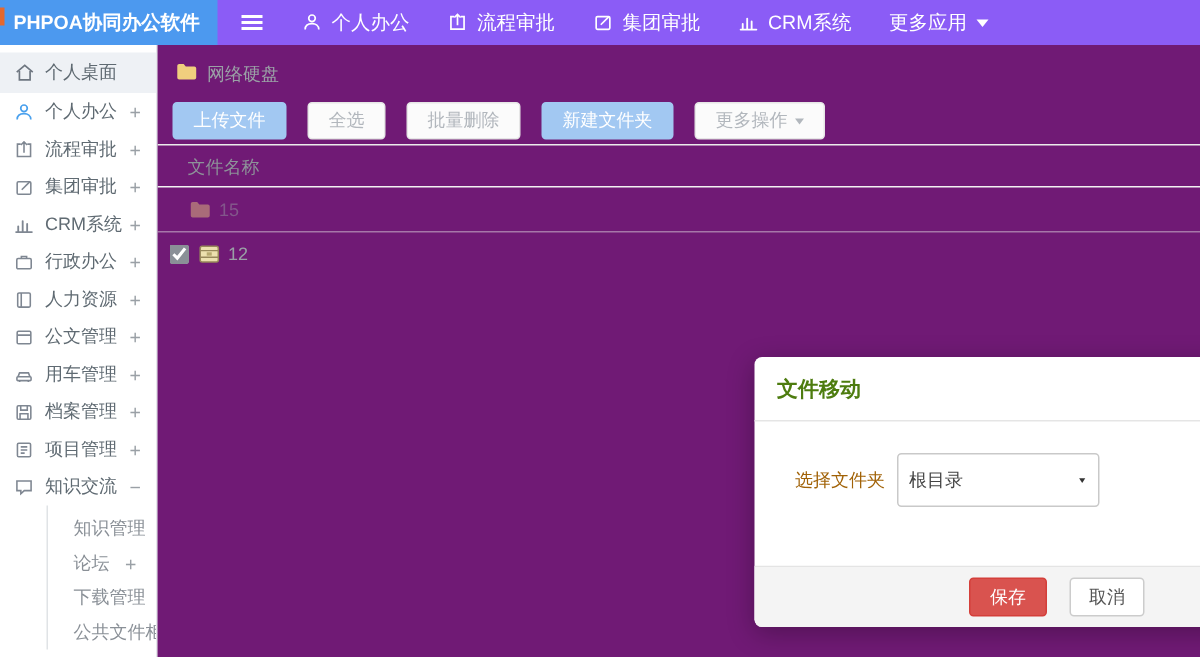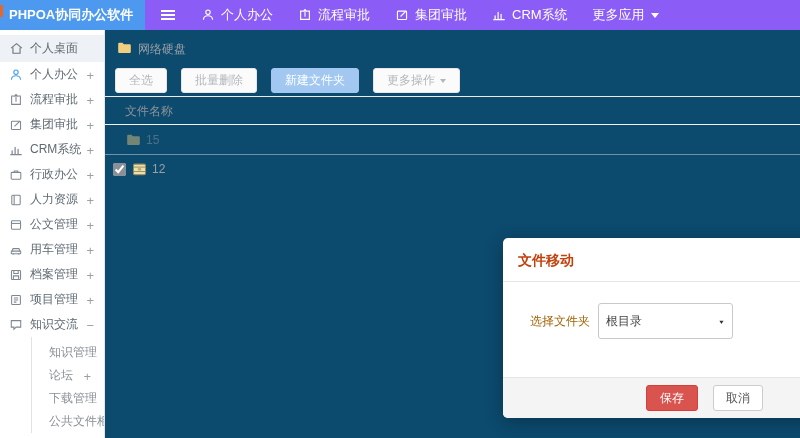--- a/index.html
+++ b/index.html
@@ -28,21 +28,21 @@
              font-size: 12px; color: #5f6a72; cursor: pointer; white-space: nowrap; }
   .sb-item.active { background: #eef1f5; height: 27px; }
   .sb-ico { width: 16px; height: 16px; margin-right: 6px; display: inline-flex; align-items: center; justify-content: center; flex-shrink: 0; }
   .sb-plus { position: absolute; right: 10px; top: 50%; transform: translateY(-50%); color: #9aa0a6; font-size: 13px; }
   .sb-sub { margin-left: 31px; border-left: 1px solid #e0e3e6; padding-top: 4px; }
   .sb-sub-item { position: relative; height: 23px; line-height: 23px; padding-left: 17px;
                  font-size: 12px; color: #8a9097; cursor: pointer; white-space: nowrap; }
   .sb-sub-item .sb-plus { right: 13px; }
 
   
-  .main { flex: 1; position: relative; background: #0c4a6e; overflow: hidden; }
+  .main { flex: 1; position: relative; background: #701a75; overflow: hidden; }
   .breadcrumb { display: flex; align-items: center; gap: 6px; margin: 10px 0 0 12px; height: 18px;
                 font-size: 12px; color: #9aa0a6; }
   .toolbar { display: flex; gap: 14px; margin: 10px 0 0 10px; }
   .btn { font-size: 12px; height: 25px; line-height: 23px; padding: 0 13px; border-radius: 3px;
          border: 1px solid transparent; cursor: pointer; display: inline-flex; align-items: center; gap: 5px; }
   .btn-primary { background: #a2c8f2; border-color: #a2c8f2; color: #fff; }
   .btn-default { background: #fbfbfb; border-color: #e6e6e6; color: #b2b7bd; }
   .tri { width: 0; height: 0; border: 3.5px solid transparent; border-top: 4.5px solid #b2b7bd; margin-top: 4px; }
 
   .filetable { margin-top: 3px; border-top: 1px solid #ececec; }
@@ -52,21 +52,21 @@
   .ft-row.first { padding-left: 21px; opacity: .45; border-bottom: 1px solid #e9e9e9; }
   .ft-row.second { height: 28px; padding-left: 8px; }
   .ft-row .fname { margin-left: 5px; }
   .ft-check { width: 13px; height: 13px; margin-right: 6px; accent-color: #8a9097; }
   .ft-row svg { display: block; }
 
   
   .modal { position: absolute; left: 503px; top: 238px; width: 420px; height: 180px; background: #fff;
            border-radius: 5px; box-shadow: 0 4px 18px rgba(0,0,0,.28); z-index: 10; }
   .modal-header { padding: 13px 15px 11px; border-bottom: 1px solid #e5e5e5; }
-  .modal-title { font-size: 14px; font-weight: bold; color: #c2410c; }
+  .modal-title { font-size: 14px; font-weight: bold; color: #4d7c0f; }
   .modal-body { display: flex; align-items: center; padding: 21px 0 0 27px; }
   .field-label { font-size: 12px; color: #a16207; margin-right: 8px; white-space: nowrap; }
   .select { width: 135px; height: 36px; border: 1px solid #c9c9c9; border-radius: 3px; background: #fff;
             display: flex; align-items: center; justify-content: space-between; padding: 0 7px;
             font-size: 12px; color: #444; cursor: pointer; }
   .sel-caret { font-size: 7px; color: #333; transform: scaleY(.8); }
   .modal-footer { position: absolute; left: 0; right: 0; bottom: 0; height: 41px; background: #f4f4f4;
                   border-top: 1px solid #e4e4e4; border-radius: 0 0 5px 5px;
                   display: flex; align-items: center; padding-left: 143px; gap: 15px; }
   .btn-save { background: #d9534f; border: 1px solid #d43f3a; color: #fff; height: 26px; padding: 0 13px;
@@ -271,20 +271,21 @@
     <div class="breadcrumb">
       <span>
         <svg width="15" height="13" viewBox="0 0 16 14">
             <path d="M1.2 3.2c0-.8.6-1.4 1.4-1.4h3.2l1.5 1.7h6.1c.8 0 1.4.6 1.4 1.4v6.6c0 .8-.6 1.4-1.4 1.4H2.6c-.8 0-1.4-.6-1.4-1.4z" fill="#f0cf7e"></path>
           </svg>
       </span>
       <span>网络硬盘</span>
     </div>
 
     <div class="toolbar">
+      <button class="btn btn-primary">上传文件</button>
       <button class="btn btn-default">全选</button>
       <button class="btn btn-default">批量删除</button>
       <button class="btn btn-primary">新建文件夹</button>
       <button class="btn btn-default">
         <span>更多操作</span>
         <span class="tri"></span>
       </button>
     </div>
 
     <div class="filetable">

